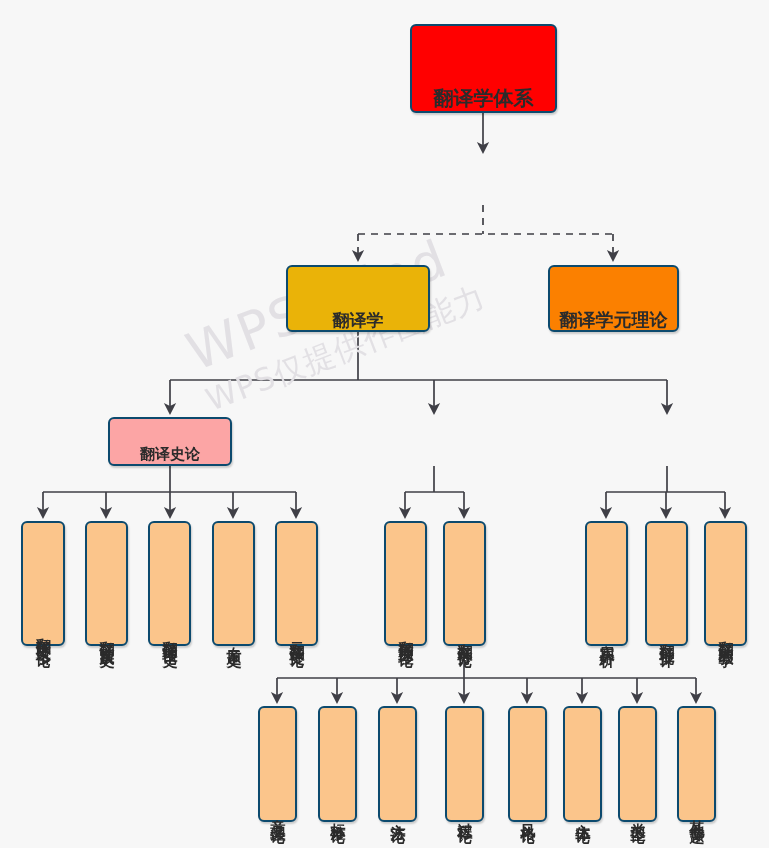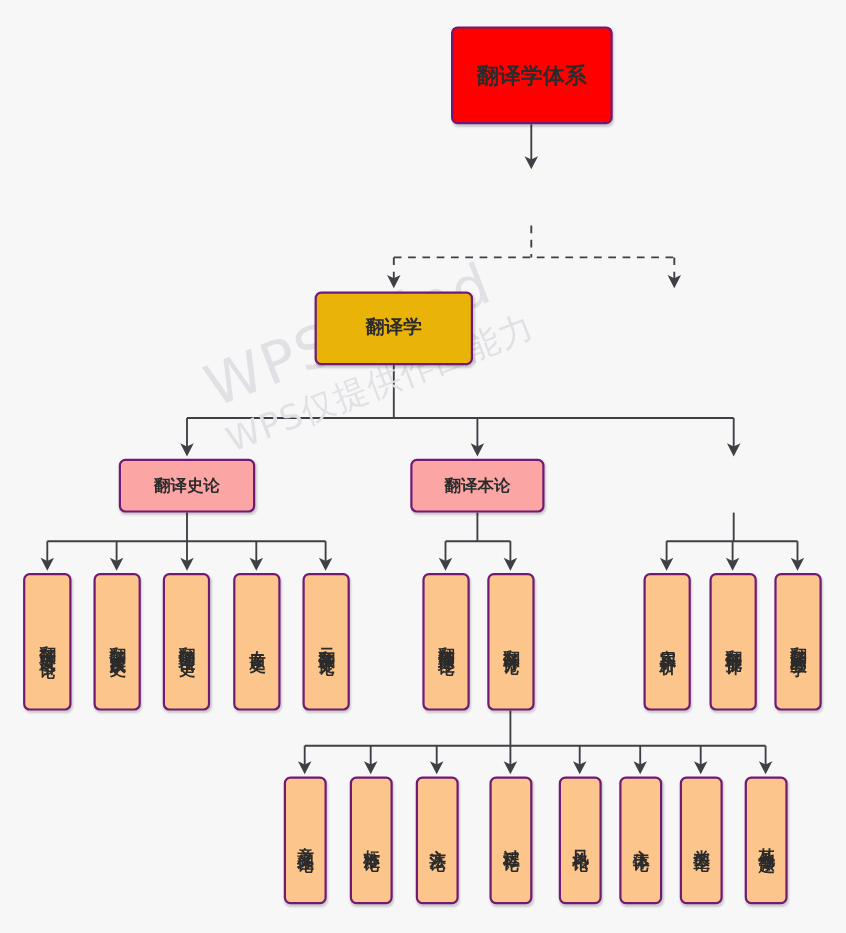--- a/index.html
+++ b/index.html
@@ -47,24 +47,24 @@
   }
   .wm-sub {
     font-size: 31px;
     letter-spacing: 1px;
     margin-top: 4px;
     font-family: "DejaVu Sans", "Liberation Sans", sans-serif;
   }
   .node {
     position: absolute;
     box-sizing: border-box;
-    border: 2px solid #701a75;
+    border: 2px solid #0c4a6e;
     border-radius: 6px;
     display: flex;
-    align-items: center;
+    align-items: flex-end;
     justify-content: center;
     color: #2b2b2b;
     z-index: 2;
     box-shadow: 1px 2px 2px rgba(0,0,0,0.18);
   }
   .node .lbl {
     text-align: center;
     line-height: 1.18;
   }
   .node.root {
@@ -164,28 +164,28 @@
 
   <div class="node root" style="left:410px;top:24px;width:147px;height:89px;">
     <span class="lbl">翻译学体系</span>
   </div>
 
 
   <div class="node plain" style="left:286px;top:265px;width:144px;height:67px;">
     <span class="lbl">翻译学</span>
   </div>
 
+  <div class="node level1" style="left:548px;top:265px;width:131px;height:67px;">
+    <span class="lbl">翻译学元理论</span>
+  </div>
 
   <div class="node branch" style="left:108px;top:417px;width:124px;height:49px;">
     <span class="lbl">翻译史论</span>
   </div>
 
-  <div class="node branch" style="left:373px;top:417px;width:122px;height:49px;">
-    <span class="lbl">翻译本论</span>
-  </div>
 
 
   <div class="node leaf vertical" style="left:21px;top:521px;width:44px;height:125px;">
     <span class="lbl">翻译史论引论</span>
   </div>
   <div class="node leaf vertical" style="left:85px;top:521px;width:43px;height:125px;">
     <span class="lbl">翻译实践史</span>
   </div>
   <div class="node leaf vertical" style="left:148px;top:521px;width:43px;height:125px;">
     <span class="lbl">翻译理论史</span>

